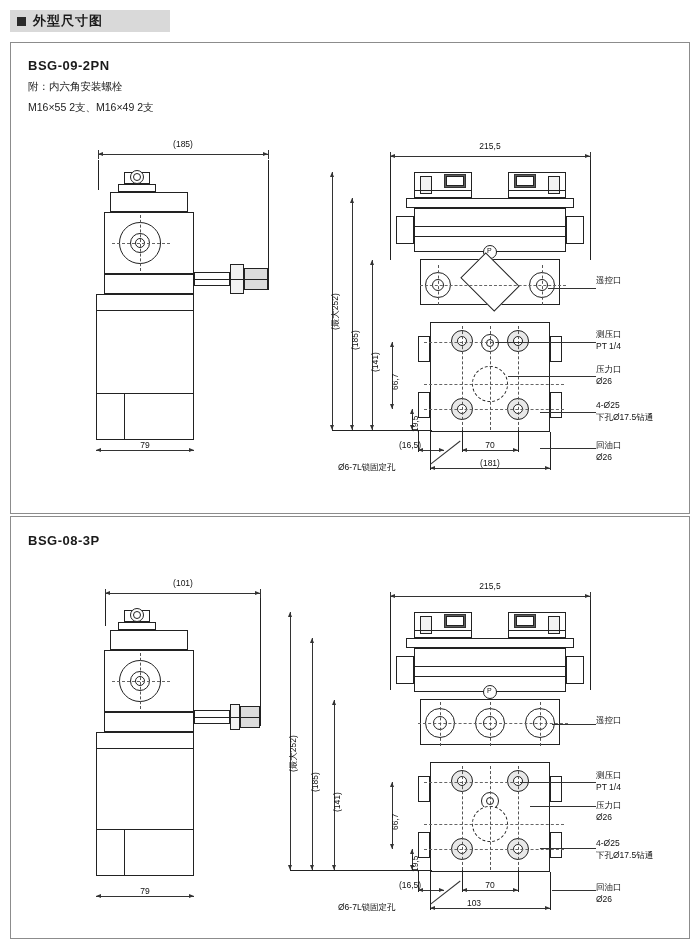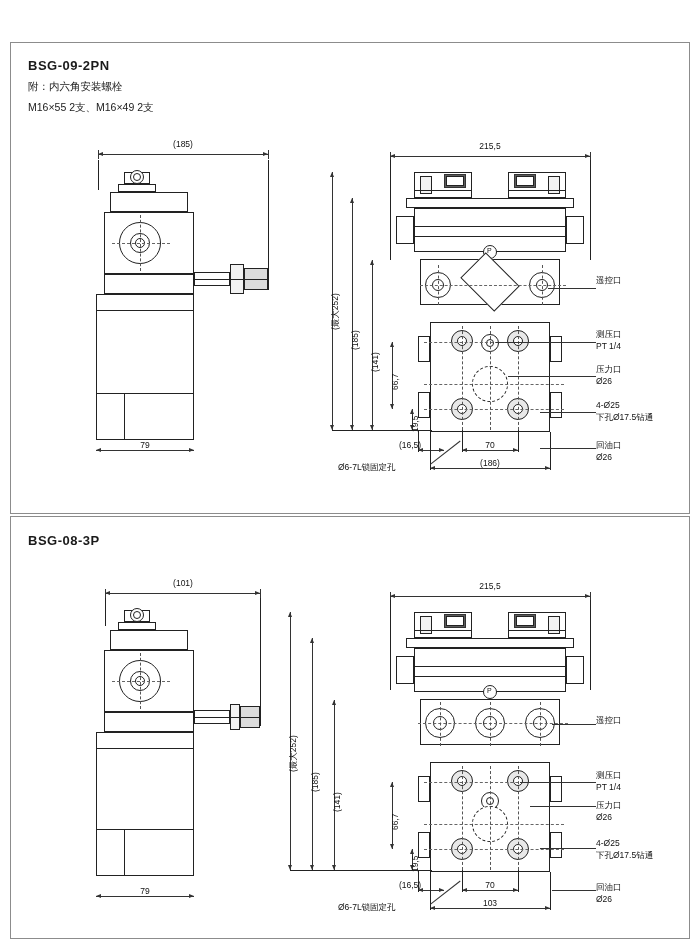--- a/index.html
+++ b/index.html
@@ -42,20 +42,24 @@
   .dimlinev{position:absolute;width:1px;background:#333;}
   .dimlinev:before,.dimlinev:after{content:"";position:absolute;left:-2px;width:0;height:0;border-left:2.5px solid transparent;border-right:2.5px solid transparent;}
   .dimlinev:before{top:0;border-bottom:5px solid #333;}
   .dimlinev:after{bottom:0;border-top:5px solid #333;}
 </style>
 </head>
 <body>
 
 <div class="page">
 
+  <div class="hdr">
+    <div class="sq"></div>
+    <div class="txt">外型尺寸图</div>
+  </div>
 
   <div class="frame" id="frame1"></div>
 
   <div class="sectitle" style="left:28px;top:58px;">BSG-09-2PN</div>
   <div class="subline" style="left:28px;top:80px;font-family:Liberation Mono, monospace;">附：内六角安装螺栓</div>
   <div class="subline" style="left:28px;top:101px;">M16×55 2支、M16×49 2支</div>
 
   <div>
 
     <div class="lbl c" style="left:183px;top:139px;">(185)</div>
@@ -176,21 +180,21 @@
     <div class="dimlinev" style="left:412px;top:409px;height:21px;"></div>
     <div class="vlbl" style="left:410px;top:432px;">19,5</div>
 
     <div class="ln h" style="left:332px;top:430px;width:100px;"></div>
 
     <div class="dimline" style="left:418px;top:450px;width:26px;"></div>
     <div class="lbl c" style="left:410px;top:440px;">(16,5)</div>
     <div class="dimline" style="left:462px;top:450px;width:56px;"></div>
     <div class="lbl c" style="left:490px;top:440px;">70</div>
     <div class="dimline" style="left:430px;top:468px;width:120px;"></div>
-    <div class="lbl c" style="left:490px;top:458px;">(186)</div>
+    <div class="lbl c" style="left:490px;top:458px;">(181)</div>
     <div class="ln v" style="left:418px;top:430px;height:22px;"></div>
     <div class="ln v" style="left:462px;top:430px;height:22px;"></div>
     <div class="ln v" style="left:518px;top:430px;height:22px;"></div>
     <div class="ln v" style="left:430px;top:432px;height:38px;"></div>
     <div class="ln v" style="left:550px;top:432px;height:38px;"></div>
 
     <div class="lead" style="left:548px;top:288px;width:48px;"></div>
     <div class="lbl" style="left:596px;top:275px;">遥控口</div>
 
     <div class="lead" style="left:496px;top:342px;width:100px;"></div>
@@ -327,21 +331,21 @@
     <div class="vlbl" style="left:390px;top:830px;">66,7</div>
     <div class="dimlinev" style="left:412px;top:849px;height:21px;"></div>
     <div class="vlbl" style="left:410px;top:872px;">19,5</div>
     <div class="ln h" style="left:290px;top:870px;width:142px;"></div>
 
     <div class="dimline" style="left:418px;top:890px;width:26px;"></div>
     <div class="lbl c" style="left:410px;top:880px;">(16,5)</div>
     <div class="dimline" style="left:462px;top:890px;width:56px;"></div>
     <div class="lbl c" style="left:490px;top:880px;">70</div>
     <div class="dimline" style="left:430px;top:908px;width:120px;"></div>
-    <div class="lbl c" style="left:490px;top:898px;">103</div>
+    <div class="lbl c" style="left:474px;top:898px;">103</div>
     <div class="ln v" style="left:418px;top:870px;height:22px;"></div>
     <div class="ln v" style="left:462px;top:870px;height:22px;"></div>
     <div class="ln v" style="left:518px;top:870px;height:22px;"></div>
     <div class="ln v" style="left:430px;top:872px;height:38px;"></div>
     <div class="ln v" style="left:550px;top:872px;height:38px;"></div>
 
     <div class="lead" style="left:552px;top:724px;width:44px;"></div>
     <div class="lbl" style="left:596px;top:715px;">遥控口</div>
 
     <div class="lead" style="left:520px;top:782px;width:76px;"></div>

